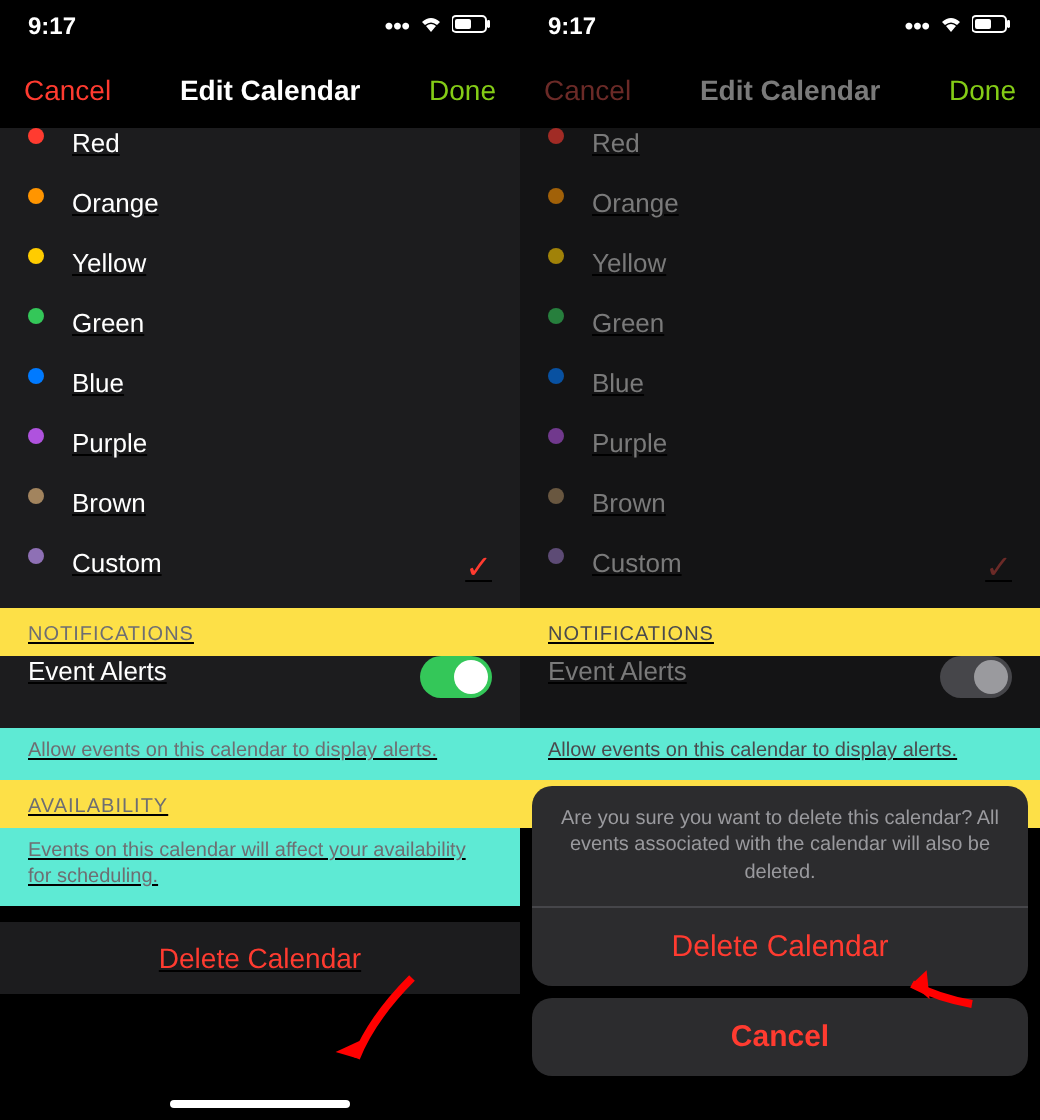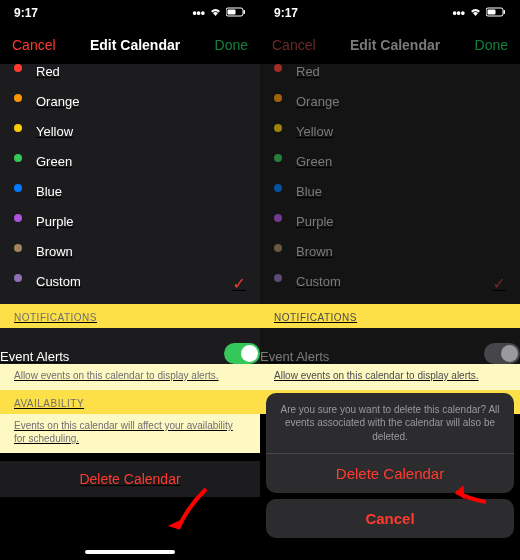--- a/index.html
+++ b/index.html
@@ -3,36 +3,36 @@
 <meta charset="utf-8">
 <style>
 * { margin: 0; padding: 0; box-sizing: border-box; font-family: -apple-system, BlinkMacSystemFont, "Segoe UI", sans-serif; }
 body { background: #4a4a4a; width: 520px; height: 560px; display: flex; }
 .phone { width: 260px; height: 560px; background: #000; position: relative; overflow: hidden; text-decoration: underline; }
 .status-bar { height: 26px; display: flex; justify-content: space-between; align-items: center; padding: 0 14px; color: #fff; font-size: 12px; font-weight: 600; }
 .status-right { display: flex; gap: 4px; align-items: center; }
 .nav-bar { height: 38px; display: flex; justify-content: space-between; align-items: center; padding: 0 12px; }
 .nav-left { color: #ff3b30; font-size: 14px; }
 .nav-title { color: #fff; font-size: 14px; font-weight: 600; }
-.nav-right { color: #15803d; font-size: 14px; }
+.nav-right { color: #84cc16; font-size: 14px; }
 .content { position: relative; height: calc(100% - 64px); overflow: hidden; }
 .color-list { background: #1c1c1e; }
 .color-row { height: 30px; display: flex; padding: 0 14px; position: relative; }
 .color-dot { width: 8px; height: 8px; border-radius: 50%; margin-right: 14px; }
 .color-label { color: #fff; font-size: 13px; flex: 1; }
 .check { color: #ff3b30; font-size: 16px; }
 .section-header { color: #6e6e72; font-size: 10px; padding: 8px 14px 5px; letter-spacing: 0.5px; background: #fde047; }
-.setting-row { background: #1c1c1e; height: 36px; display: flex; align-items: flex-end; padding: 0 0; justify-content: space-between; gap: 28px; }
+.setting-row { background: #1c1c1e; height: 36px; display: flex; align-items: flex-start; padding: 0 14px; justify-content: space-between; gap: 28px; }
 .setting-label { color: #fff; font-size: 13px; }
 .toggle { width: 36px; height: 21px; border-radius: 11px; position: relative; }
 .toggle.on { background: #34c759; }
 .toggle.disabled { background: #46464a; }
 .toggle .knob { position: absolute; width: 17px; height: 17px; background: #fff; border-radius: 50%; top: 2px; right: 2px; }
 .toggle.disabled .knob { background: #9a9a9e; }
-.setting-desc { color: #6e6e72; font-size: 10px; padding: 5px 14px 8px; background: #fef9c3; line-height: 1.3; }
+.setting-desc { color: #6e6e72; font-size: 10px; padding: 5px 14px 8px; background: #5eead4; line-height: 1.3; }
 .delete-btn { background: #1c1c1e; height: 36px; display: flex; align-items: center; justify-content: center; color: #ff3b30; font-size: 14px; margin-top: 8px; }
 .home-indicator { position: absolute; bottom: 6px; left: 50%; transform: translateX(-50%); width: 90px; height: 4px; background: #fff; border-radius: 2px; }
 .arrow { position: absolute; color: #ff0000; font-size: 26px; pointer-events: none; z-index: 50; }
 .action-sheet { position: absolute; bottom: 22px; left: 6px; right: 6px; z-index: 10; }
 .action-top { background: #2c2c2e; border-radius: 10px; overflow: hidden; }
 .action-msg { color: #9a9a9e; font-size: 10px; text-align: center; padding: 10px 14px; line-height: 1.35; border-bottom: 0.5px solid #46464a; }
 .action-destructive { color: #ff3b30; font-size: 15px; font-weight: 500; text-align: center; padding: 11px; }
 .action-cancel { background: #2c2c2e; border-radius: 10px; margin-top: 6px; color: #ff3b30; font-size: 15px; font-weight: 600; text-align: center; padding: 11px; }
 .dimmed .nav-left { color: #6b2a27; }
 .dimmed .color-label, .dimmed .setting-label, .dimmed .nav-title { color: #7a7a7a; }

